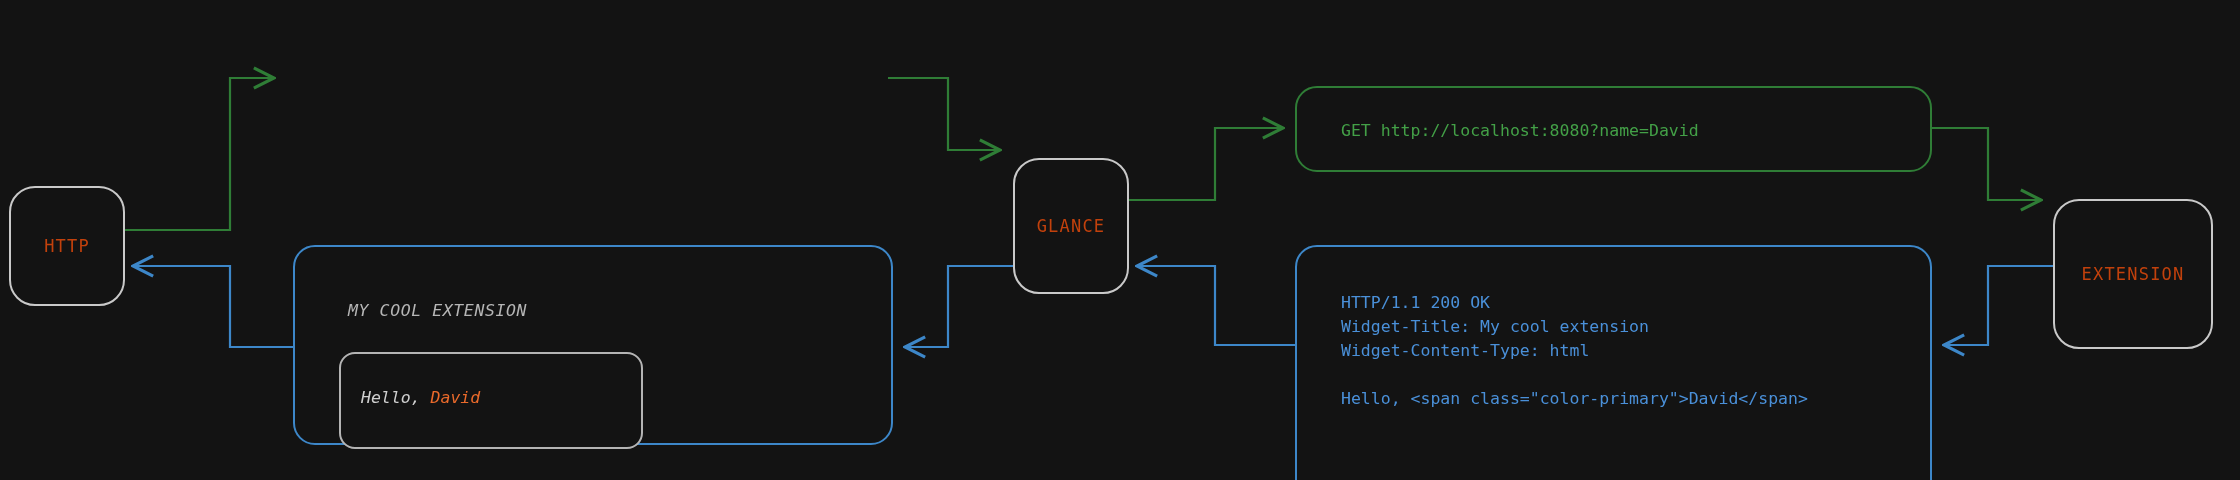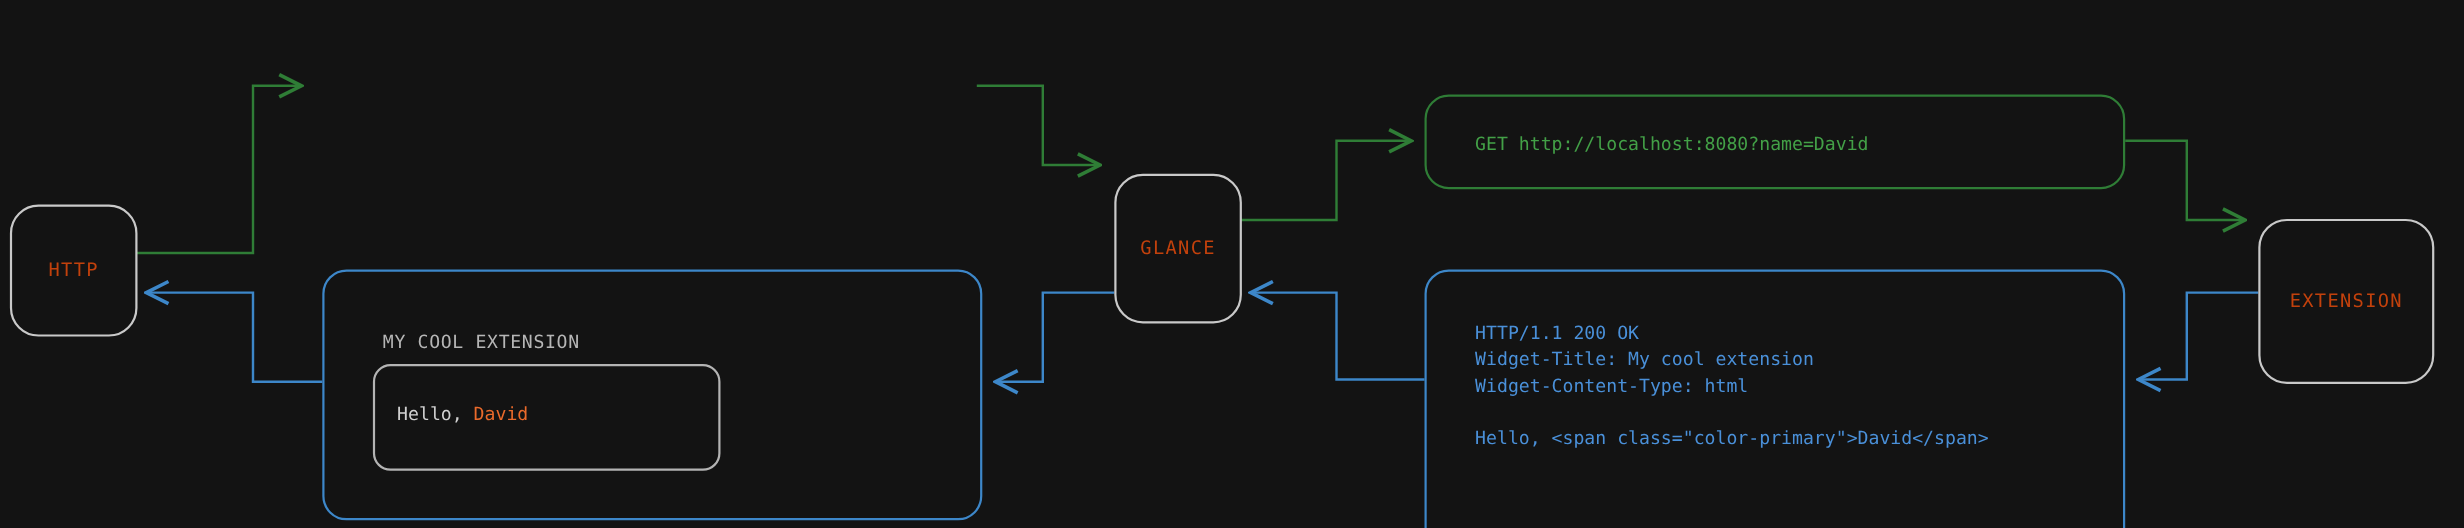--- a/index.html
+++ b/index.html
@@ -21,41 +21,41 @@
   #node-glance{left:1013px;top:158px;width:112px;height:132px;}
   #node-extension{left:2053px;top:153px;width:156px;height:146px;margin-top:46px;}
 
   .panel{position:absolute;border-radius:22px;background:#131313;box-sizing:border-box;}
   .panel-green{border:2px solid #2f7d36;}
   .panel-blue{border:2px solid #3d87c9;}
 
   #panel-config{left:288px;top:8px;width:600px;height:138px;}
   #panel-request{left:1295px;top:86px;width:637px;height:86px;}
   #panel-response{left:1295px;top:245px;width:637px;height:282px;}
-  #panel-widget{left:293px;top:245px;width:600px;height:228px;}
+  #panel-widget{left:293px;top:245px;width:600px;height:200px;font-style:italic;}
 
   pre.code{
     margin:0;padding:0;white-space:pre;
     font-family:"DejaVu Sans Mono","Liberation Mono",monospace;
     font-size:16.5px;line-height:24px;
   }
   .code-green{color:#43a047;}
   .code-blue{color:#4a90d9;}
   #panel-config .code{position:absolute;left:35px;top:26px;}
   #panel-request .code{position:absolute;left:44px;top:31px;}
   #panel-response .code{position:absolute;left:44px;top:44px;}
 
   #widget-title{
     position:absolute;left:53px;top:54px;color:#b6b6b6;
     font-family:"DejaVu Sans Mono","Liberation Mono",monospace;
     font-size:16.5px;letter-spacing:0.6px;
   }
   #widget-card{
-    position:absolute;left:44px;top:84px;width:300px;height:93px;
-    border:2px solid #b4b4b4;border-radius:16px;background:#131313;padding-left:12px;
+    position:absolute;left:44px;top:105px;width:300px;height:93px;
+    border:2px solid #b4b4b4;border-radius:16px;background:#131313;
   }
   #widget-card-text{
     position:absolute;left:20px;top:34px;color:#d0d0d0;
     font-family:"DejaVu Sans Mono","Liberation Mono",monospace;font-size:16.5px;
   }
   #widget-card-name{color:#ea6a2b;}
 </style>
 </head>
 <body>
 

